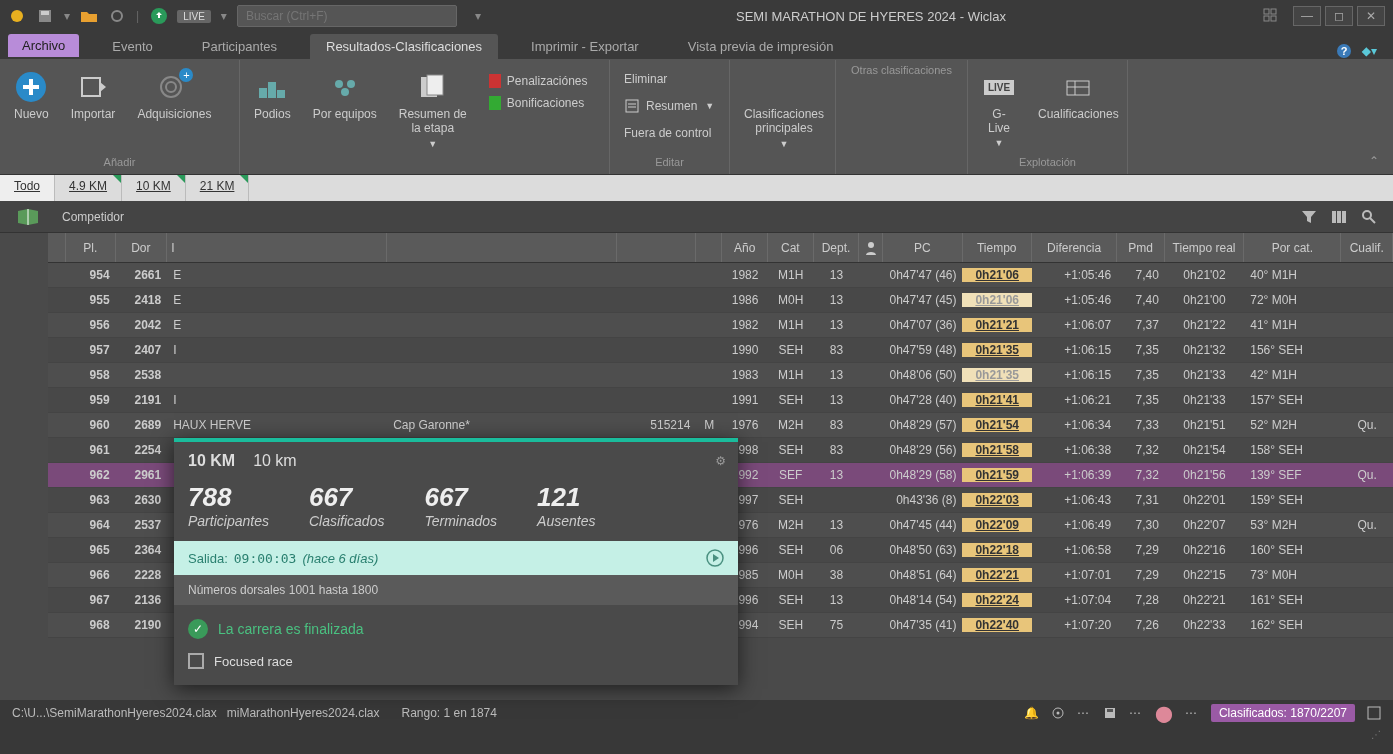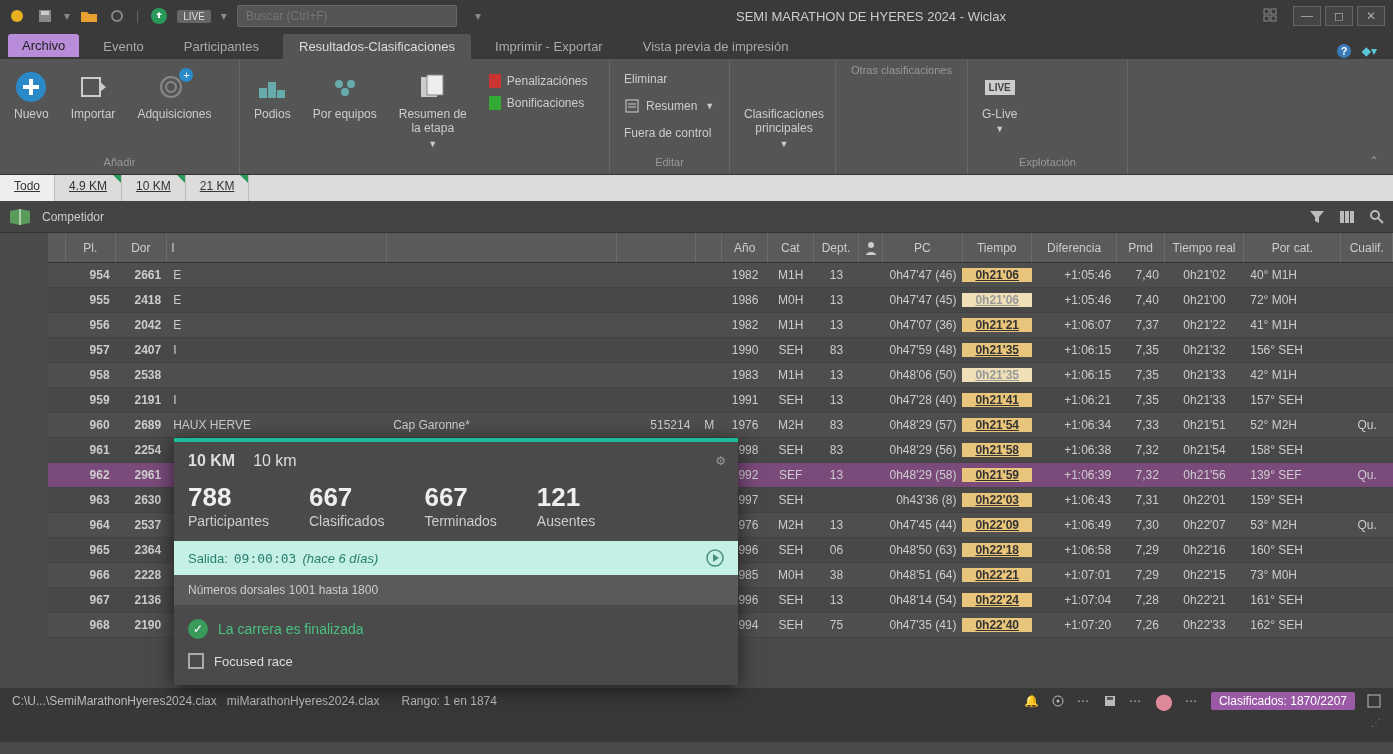--- a/index.html
+++ b/index.html
@@ -8,21 +8,21 @@
 
 .titlebar { height: 32px; background: #3a3a3a; display: flex; align-items: center; padding: 0 8px; gap: 8px; }
 .titlebar .tb-left { display: flex; align-items: center; gap: 10px; }
 .titlebar .tb-icon { width: 18px; height: 18px; display: flex; align-items: center; justify-content: center; }
 .titlebar input.search { background: #555; border: 1px solid #666; color: #aaa; padding: 3px 8px; width: 220px; border-radius: 2px; font-size: 12px; }
 .titlebar .title { flex: 1; text-align: center; color: #ccc; font-size: 13px; }
 .titlebar .winbtns { display: flex; gap: 0; }
 .titlebar .winbtn { width: 28px; height: 20px; display: flex; align-items: center; justify-content: center; border: 1px solid #666; margin-left: 4px; color: #aaa; background: #444; }
 
 
-.menutabs { height: 28px; background: #3a3a3a; display: flex; align-items: flex-end; padding: 0 8px; gap: 8px; border-bottom: 1px solid #555; }
+.menutabs { height: 28px; background: #3a3a3a; display: flex; align-items: flex-end; padding: 0 8px; gap: 17px; border-bottom: 1px solid #555; }
 .menutab { padding: 5px 16px; color: #aaa; font-size: 13px; cursor: pointer; }
 .menutab.file { background: #b88cd9; color: #222; border-radius: 3px 3px 0 0; font-size: 13px; padding: 4px 14px; margin-bottom: 2px; }
 .menutab.active { background: #555; color: #ddd; border-radius: 3px 3px 0 0; }
 .menutabs .right { margin-left: auto; display: flex; gap: 10px; align-items: center; padding-right: 8px; }
 
 
 .ribbon { background: #555; height: 115px; display: flex; border-bottom: 1px solid #333; }
 .rgroup { border-right: 1px solid #666; padding: 4px 10px; display: flex; flex-direction: column; }
 .rgroup .items { flex: 1; display: flex; align-items: flex-start; gap: 14px; padding-top: 4px; }
 .rgroup .glabel { text-align: center; color: #999; font-size: 11px; padding-bottom: 2px; }
@@ -31,21 +31,21 @@
 .rbtn-sm { display: flex; align-items: center; gap: 6px; padding: 2px 4px; cursor: pointer; color: #ccc; font-size: 12px; }
 .vstack { display: flex; flex-direction: column; gap: 4px; }
 
 
 .racetabs { height: 26px; background: #dcdcdc; display: flex; align-items: stretch; }
 .racetab { padding: 4px 14px; color: #333; font-size: 12px; border-right: 1px solid #bbb; position: relative; cursor: pointer; background: #dcdcdc; text-decoration: underline; }
 .racetab.active { background: #eee; }
 .racetab .corner { position: absolute; top: 0; right: 0; width: 0; height: 0; border-left: 8px solid transparent; border-top: 8px solid; }
 
 
-.comprow { height: 32px; background: #444; display: flex; align-items: center; padding: 0 8px; gap: 8px; border-bottom: 1px solid #333; }
+.comprow { height: 32px; background: #444; display: flex; align-items: center; padding: 0 16px; gap: 20px; border-bottom: 1px solid #333; }
 .comprow .right { margin-left: auto; display: flex; gap: 14px; align-items: center; }
 
 
 .tablewrap { position: relative; height: 488px; overflow: hidden; margin-left: 48px; }
 .thead { height: 30px; background: #5a5a5a; display: flex; border-bottom: 1px solid #333; }
 .th { border-right: 1px solid #6a6a6a; display: flex; align-items: center; justify-content: center; color: #ccc; font-size: 12px; padding: 0 4px; }
 .tbody { }
 .tr { height: 25px; display: flex; align-items: center; border-bottom: 1px solid #444; }
 .tr:nth-child(odd) { background: #4e4e4e; }
 .tr:nth-child(even) { background: #484848; }
@@ -77,37 +77,37 @@
 .c-pc2{ width: 98px; }
 .c-cu { width: 52px; }
 
 
 .popup { position: absolute; left: 126px; top: 205px; width: 564px; background: #4a4a4a; box-shadow: 0 4px 20px rgba(0,0,0,.6); z-index: 50; }
 .popup .topbar { height: 4px; background: #1abc9c; }
 .popup .hdr { padding: 10px 14px 6px; display: flex; align-items: baseline; gap: 18px; }
 .popup .hdr .h1 { color: #ddd; font-size: 16px; font-weight: 600; }
 .popup .hdr .h2 { color: #ddd; font-size: 16px; }
 .popup .gear { position: absolute; top: 16px; right: 12px; color: #999; }
-.popup .stats { display: flex; gap: 40px; padding: 6px 14px 12px; }
+.popup .stats { display: flex; gap: 40px; padding: 6px 14px 12px; font-style: italic; }
 .popup .stat .num { font-size: 26px; font-weight: 600; color: #eee; }
 .popup .stat .lab { font-size: 14px; color: #ccc; }
 .popup .salida { background: #c5f0e6; color: #2a8070; padding: 8px 14px; display: flex; align-items: center; gap: 6px; font-size: 13px; }
 .popup .salida .time { font-family: monospace; color: #2a8070; }
 .popup .salida .ago { font-style: italic; }
 .popup .salida .play { margin-left: auto; color: #4a9080; }
 .popup .dors { background: #5a5a5a; color: #ccc; padding: 8px 14px; font-size: 12px; }
 .popup .fin { padding: 14px; display: flex; align-items: center; gap: 10px; }
 .popup .fin .chk { width: 20px; height: 20px; border-radius: 50%; background: #3a9a5a; color: #fff; display: flex; align-items: center; justify-content: center; }
 .popup .fin .txt { color: #4ac080; font-size: 14px; }
 .popup .foc { padding: 0 14px 16px; display: flex; align-items: center; gap: 10px; }
 .popup .foc .box { width: 16px; height: 16px; border: 2px solid #aaa; }
 .popup .foc .txt { color: #ddd; font-size: 13px; }
 
 
-.statusbar { position: absolute; bottom: 12px; left: 0; right: 0; height: 54px; background: #383838; }
+.statusbar { position: absolute; bottom: 0; left: 0; right: 0; height: 54px; background: #383838; }
 .sb-line { height: 26px; display: flex; align-items: center; padding: 0 12px; gap: 10px; color: #bbb; font-size: 12px; }
 .sb-line .rt { margin-left: auto; display: flex; gap: 12px; align-items: center; }
 .sb-badge { background: #9a5aa5; color: #fff; padding: 2px 8px; border-radius: 2px; }
 .scrollh { height: 12px; background: #3a3a3a; display: flex; align-items: center; }
 .scrollh .thumb { height: 10px; background: #7a7a7a; width: 700px; margin-left: 30px; border-radius: 2px; }
 
 svg { display: block; }
 </style>
 </head>
 <body>
@@ -300,20 +300,30 @@
   </div>
 
   <div class="rgroup" style="width:160px">
     <div class="items">
       <div class="rbtn">
         <div class="ricn">
             <span style="background:#ccc;color:#444;padding:2px 4px;font-size:10px;font-weight:bold">LIVE</span>
           </div>
         <span>G-Live</span>
         <span style="font-size:9px">▼</span>
+      </div>
+      <div class="rbtn">
+        <div class="ricn">
+            <svg width="26" height="20">
+              <rect x="2" y="4" width="22" height="14" fill="none" stroke="#ccc"></rect>
+              <line x1="2" y1="10" x2="24" y2="10" stroke="#ccc"></line>
+              <line x1="10" y1="4" x2="10" y2="18" stroke="#ccc"></line>
+            </svg>
+          </div>
+        <span>Cualificaciones</span>
       </div>
     </div>
     <div class="glabel">Explotación</div>
   </div>
   <div style="flex:1"></div>
   <div style="width:24px;display:flex;align-items:flex-end;padding-bottom:6px">
       <span style="color:#999">⌃</span>
     </div>
 </div>
 

